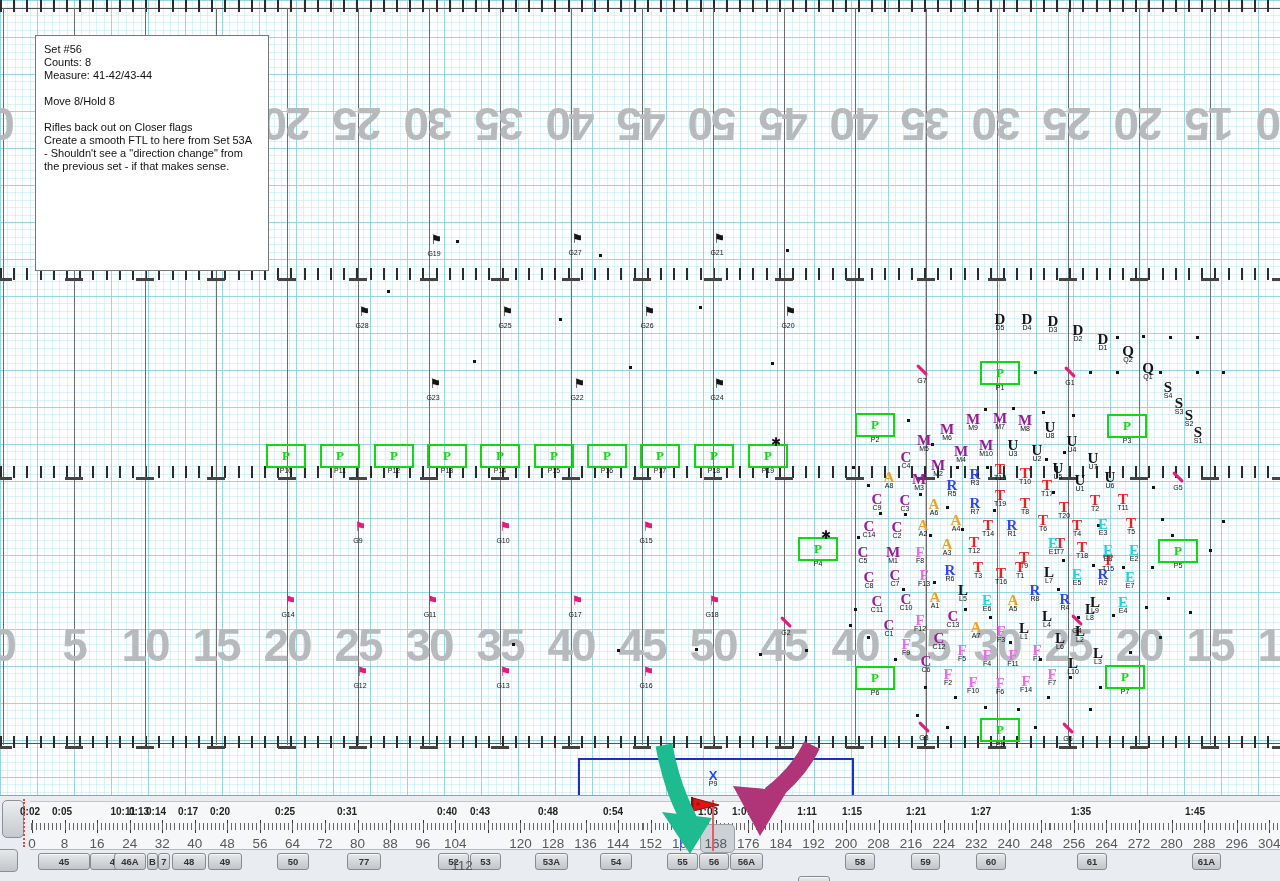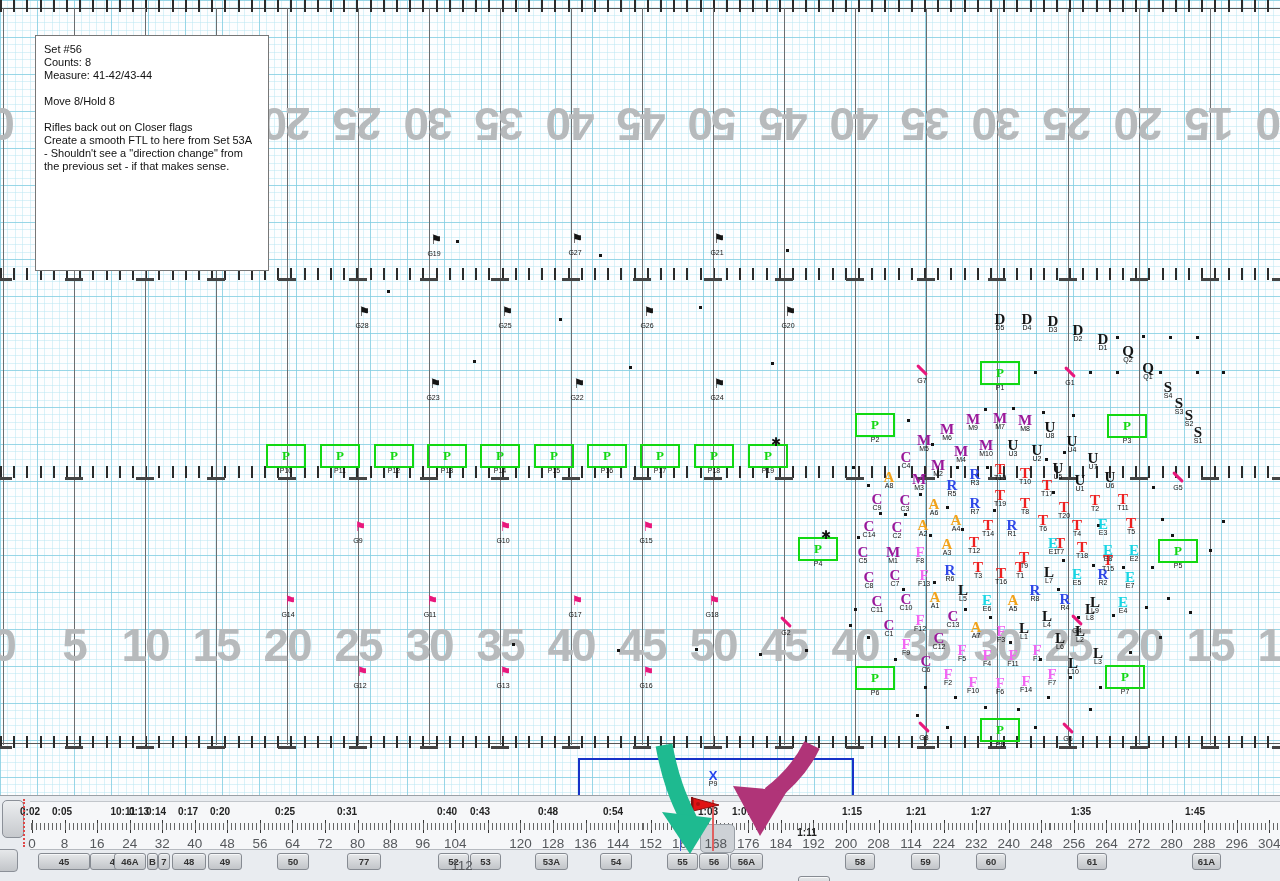--- a/index.html
+++ b/index.html
@@ -657,21 +657,21 @@
     <div class="tl-time" style="left: 188px; top: 806px;">0:17</div>
     <div class="tl-time" style="left: 220px; top: 806px;">0:20</div>
     <div class="tl-time" style="left: 285px; top: 806px;">0:25</div>
     <div class="tl-time" style="left: 347px; top: 806px;">0:31</div>
     <div class="tl-time" style="left: 447px; top: 806px;">0:40</div>
     <div class="tl-time" style="left: 480px; top: 806px;">0:43</div>
     <div class="tl-time" style="left: 548px; top: 806px;">0:48</div>
     <div class="tl-time" style="left: 613px; top: 806px;">0:54</div>
     <div class="tl-time" style="left: 708px; top: 806px;">1:03</div>
     <div class="tl-time" style="left: 742px; top: 806px;">1:07</div>
-    <div class="tl-time" style="left: 807px; top: 806px; margin-top: 21px;">1:11</div>
+    <div class="tl-time" style="left: 807px; top: 806px;">1:11</div>
     <div class="tl-time" style="left: 852px; top: 806px;">1:15</div>
     <div class="tl-time" style="left: 916px; top: 806px;">1:21</div>
     <div class="tl-time" style="left: 981px; top: 806px;">1:27</div>
     <div class="tl-time" style="left: 1081px; top: 806px;">1:35</div>
     <div class="tl-time" style="left: 1195px; top: 806px;">1:45</div>
     <div class="tl-count" style="left: 32px; top: 836px;">0</div>
     <div class="tl-count" style="left: 64.56px; top: 836px;">8</div>
     <div class="tl-count" style="left: 97.12px; top: 836px;">16</div>
     <div class="tl-count" style="left: 129.68px; top: 836px;">24</div>
     <div class="tl-count" style="left: 162.24px; top: 836px;">32</div>
@@ -690,21 +690,21 @@
     <div class="tl-count" style="left: 585.52px; top: 836px;">136</div>
     <div class="tl-count" style="left: 618.08px; top: 836px;">144</div>
     <div class="tl-count" style="left: 650.64px; top: 836px;">152</div>
     <div class="tl-count" style="left: 683.2px; top: 836px;">160</div>
     <div class="tl-count" style="left: 715.76px; top: 836px;">168</div>
     <div class="tl-count" style="left: 748.32px; top: 836px;">176</div>
     <div class="tl-count" style="left: 780.88px; top: 836px;">184</div>
     <div class="tl-count" style="left: 813.44px; top: 836px;">192</div>
     <div class="tl-count" style="left: 846px; top: 836px;">200</div>
     <div class="tl-count" style="left: 878.56px; top: 836px;">208</div>
-    <div class="tl-count" style="left: 911.12px; top: 836px;">114</div>
+    <div class="tl-count" style="left: 911.12px; top: 836px;">216</div>
     <div class="tl-count" style="left: 943.68px; top: 836px;">224</div>
     <div class="tl-count" style="left: 976.24px; top: 836px;">232</div>
     <div class="tl-count" style="left: 1008.8px; top: 836px;">240</div>
     <div class="tl-count" style="left: 1041.36px; top: 836px;">248</div>
     <div class="tl-count" style="left: 1073.92px; top: 836px;">256</div>
     <div class="tl-count" style="left: 1106.48px; top: 836px;">264</div>
     <div class="tl-count" style="left: 1139.04px; top: 836px;">272</div>
     <div class="tl-count" style="left: 1171.6px; top: 836px;">280</div>
     <div class="tl-count" style="left: 1204.16px; top: 836px;">288</div>
     <div class="tl-count" style="left: 1236.72px; top: 836px;">296</div>

